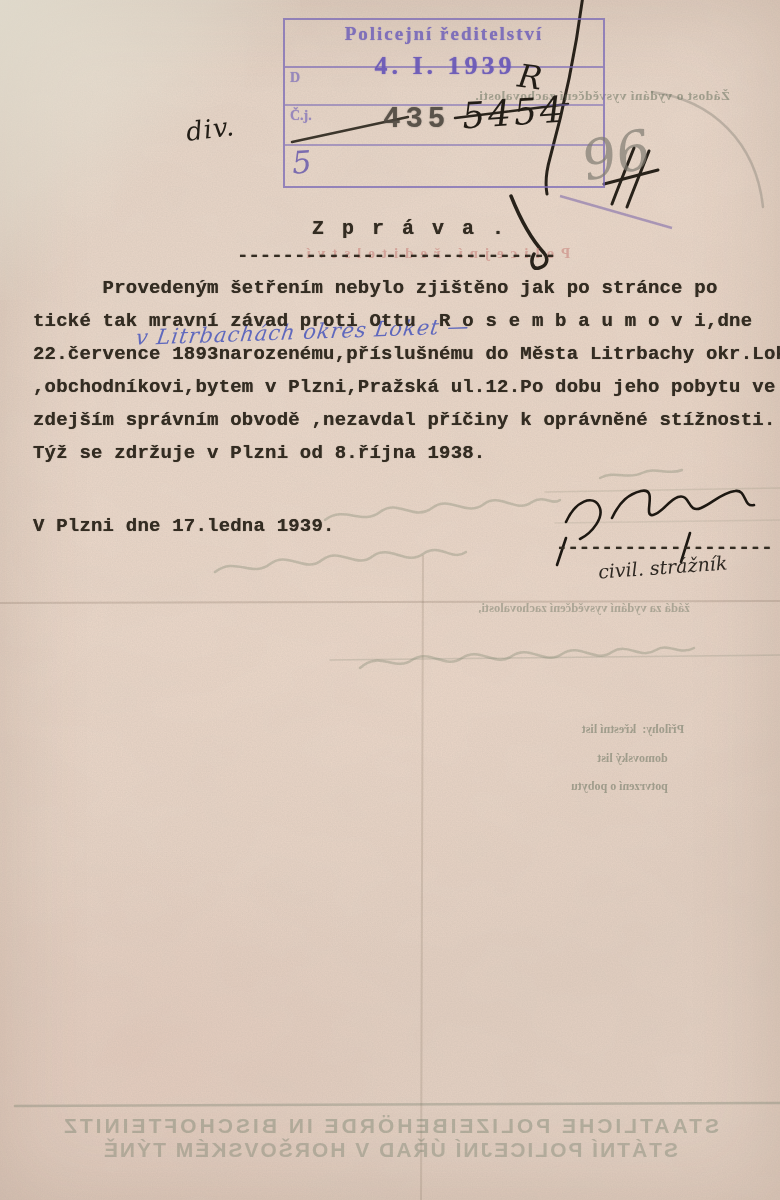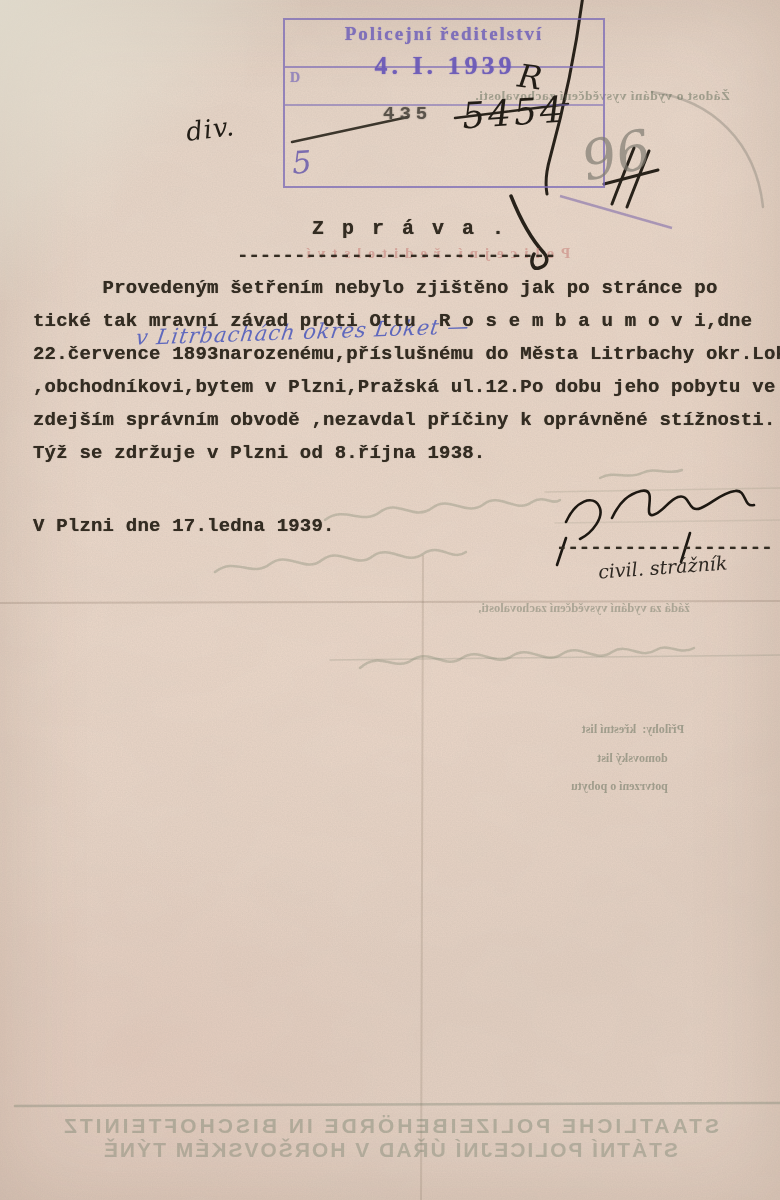--- a/index.html
+++ b/index.html
@@ -47,21 +47,21 @@
   .stamp .cell{border-right:2px solid rgba(122,106,182,.55);font-size:9px;
       font-weight:700;opacity:.6;padding:2px 3px;}
   .stamp .cell:last-child{border-right:none;text-align:right;}
   .stampdate{
     left:345px;top:51px;width:200px;text-align:center;
     color:#6b5ab8;font-family:"Liberation Serif",serif;font-weight:700;
     font-size:26px;letter-spacing:4px;
     text-shadow:0 0 1.2px rgba(107,90,184,.9);opacity:.95;
   }
   .num435{
-    left:383px;top:103px;color:#4c463e;font-size:19px;letter-spacing:5px;
+    left:383px;top:103px;color:#4c463e;font-size:29px;letter-spacing:5px;
     font-weight:700;text-shadow:0 0 1.5px rgba(76,70,62,.7);opacity:.9;
   }
   .hand{font-family:"DejaVu Serif", serif;font-style:italic;color:#221d16;}
   .hand-5454{left:462px;top:92px;font-size:36px;letter-spacing:3px;transform:rotate(-4deg);}
   .hand-R{left:518px;top:58px;font-size:32px;transform:rotate(8deg);}
   .hand-5{left:292px;top:144px;font-size:31px;color:rgba(105,90,172,.85);transform:rotate(-4deg);}
   .hand-div{left:186px;top:114px;font-size:26px;transform:rotate(-7deg);letter-spacing:1px;}
   .pencil96{left:582px;top:124px;font-size:54px;color:rgba(128,124,114,.7);
       font-family:"DejaVu Serif",serif;font-style:italic;transform:rotate(-12deg);}
   .blue-note{
@@ -165,20 +165,23 @@
     <div class="g-f2">STÁTNÍ POLICEJNÍ ÚŘAD V HORŠOVSKÉM TÝNĚ</div>
   </div>
 
   <div class="abs stamp">
     <div class="hdr">
       <div class="l1">Policejní ředitelství</div>
     </div>
     <div class="row1">
       <span class="lbl">D</span>
     </div>
+    <div class="row2">
+      <span class="lbl">Č.j.</span>
+    </div>
   </div>
 
   <div class="abs stampdate">4. I. 1939</div>
   <div class="abs num435">435</div>
   <div class="abs hand hand-5454">5454</div>
   <div class="abs hand hand-R">R</div>
   <div class="abs hand hand-5">5</div>
 
   <div class="abs hand hand-div">div.</div>
   <div class="abs pencil96">96</div>

